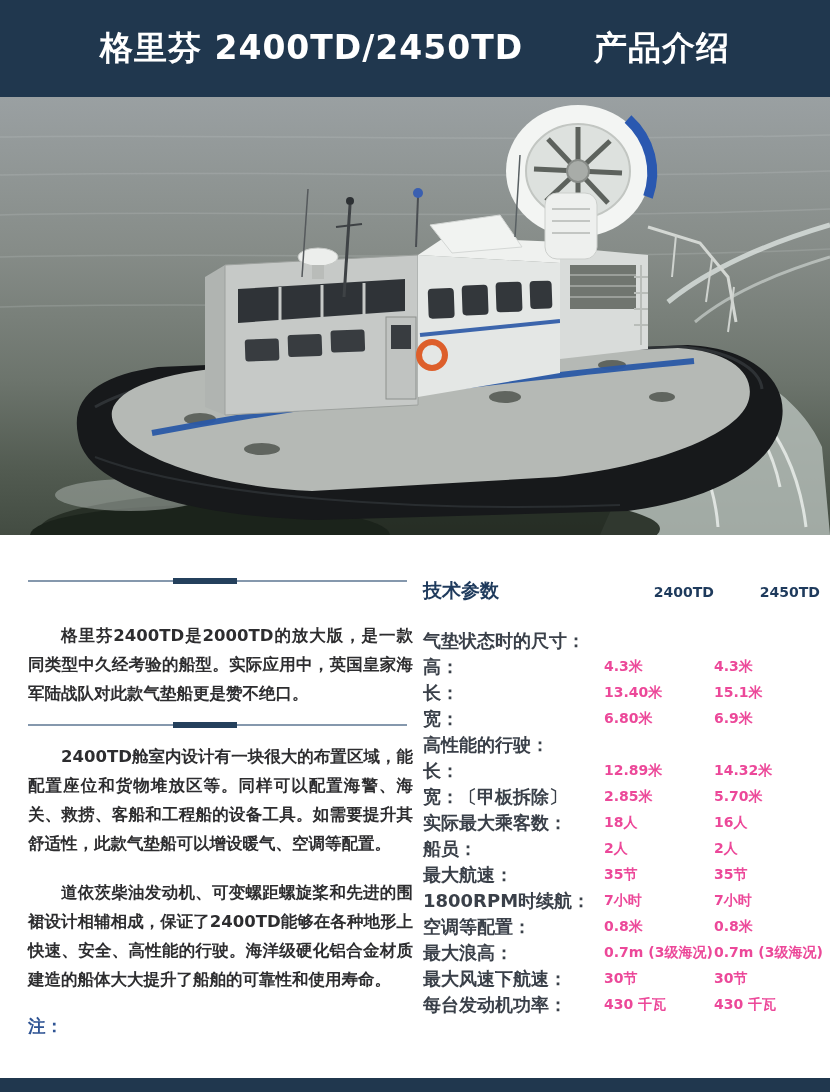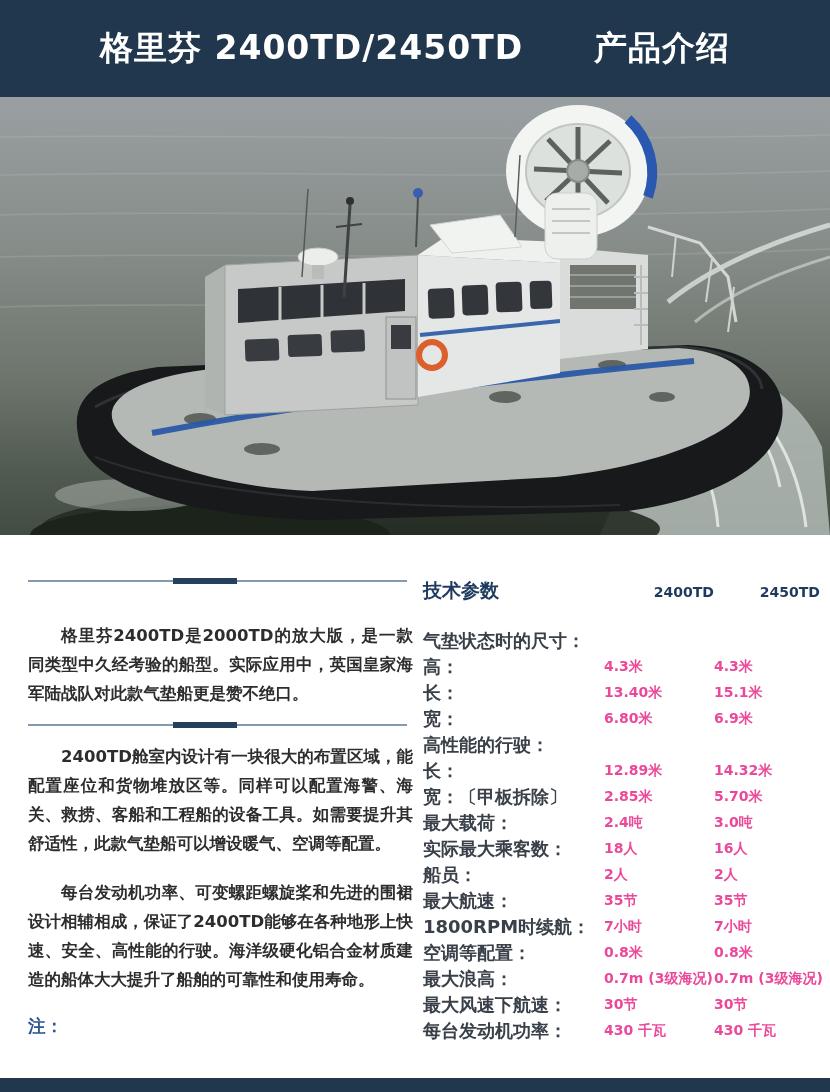--- a/index.html
+++ b/index.html
@@ -195,21 +195,21 @@
       <div class="divider">
         <div class="thin"></div>
         <div class="thick"></div>
       </div>
       <p class="para first">格里芬2400TD是2000TD的放大版，是一款同类型中久经考验的船型。实际应用中，英国皇家海军陆战队对此款气垫船更是赞不绝口。</p>
       <div class="divider">
         <div class="thin"></div>
         <div class="thick"></div>
       </div>
       <p class="para">2400TD舱室内设计有一块很大的布置区域，能配置座位和货物堆放区等。同样可以配置海警、海关、救捞、客船和工程船的设备工具。如需要提升其舒适性，此款气垫船可以增设暖气、空调等配置。</p>
-      <p class="para">每台发动机功率、可变螺距螺旋桨和先进的围裙设计相辅相成，保证了2400TD能够在各种地形上快速、安全、高性能的行驶。海洋级硬化铝合金材质建造的船体大大提升了船舶的可靠性和使用寿命。</p>
+      <p class="para">道依茨柴油发动机、可变螺距螺旋桨和先进的围裙设计相辅相成，保证了2400TD能够在各种地形上快速、安全、高性能的行驶。海洋级硬化铝合金材质建造的船体大大提升了船舶的可靠性和使用寿命。</p>
       <div class="note-label">注：</div>
 
     </div>
 
     <div class="rightcol">
       <div class="spec-header">
         <span class="h-param">技术参数</span>
         <span class="h-col">2400TD</span>
         <span class="h-col">2450TD</span>
       </div>
@@ -243,25 +243,20 @@
         <span class="tlabel">长：</span>
         <span class="tval">12.89米</span>
         <span class="tval">14.32米</span>
       </div>
       <div class="trow">
         <span class="tlabel">宽：〔甲板拆除〕</span>
         <span class="tval">2.85米</span>
         <span class="tval">5.70米</span>
       </div>
       <div class="trow">
-        <span class="tlabel">最大载荷：</span>
-        <span class="tval">2.4吨</span>
-        <span class="tval">3.0吨</span>
-      </div>
-      <div class="trow">
         <span class="tlabel">实际最大乘客数：</span>
         <span class="tval">18人</span>
         <span class="tval">16人</span>
       </div>
       <div class="trow">
         <span class="tlabel">船员：</span>
         <span class="tval">2人</span>
         <span class="tval">2人</span>
       </div>
       <div class="trow">

